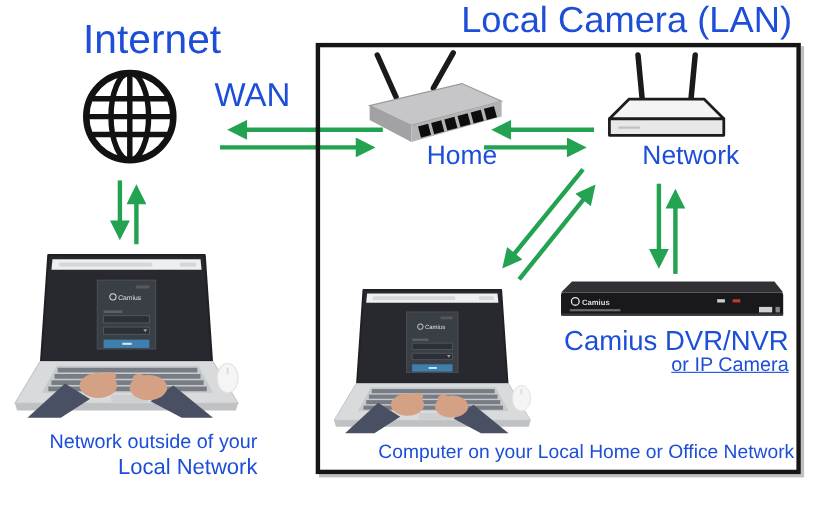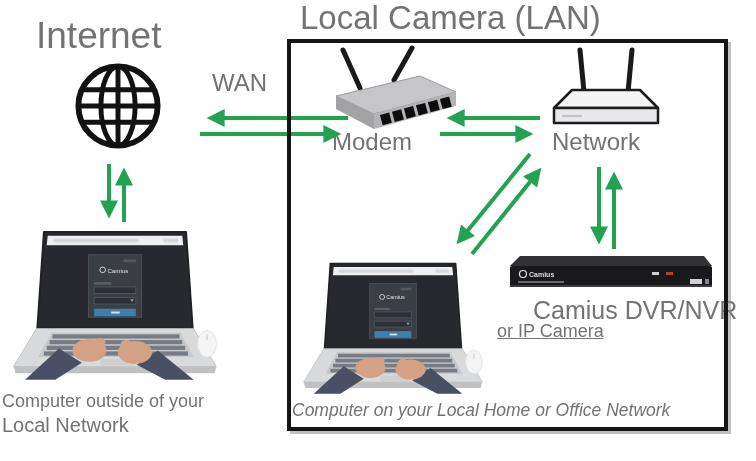--- a/index.html
+++ b/index.html
@@ -3,54 +3,54 @@
 <meta charset="utf-8">
 <style>
   html,body{margin:0;padding:0;background:#fff;}
   .canvas{
     position:relative;width:756px;height:461px;background:#ffffff;
     font-family:"Liberation Sans",sans-serif;overflow:hidden;
   }
   .canvas *{box-sizing:border-box;}
   .abs{position:absolute;}
   svg{overflow:visible;display:block;}
-  .blue-label{position:absolute;color:#737373;text-align:left;line-height:1.1;}
+  .blue-label{position:absolute;color:#1d4ed8;text-align:right;line-height:1.1;}
   .internet-label{left:36px;top:16px;width:165px;font-size:37px;}
-  .wan-label{left:212px;top:70px;width:80px;font-size:24px;}
+  .wan-label{left:184px;top:70px;width:80px;font-size:30px;}
   .lan-title{left:300px;top:0px;width:420px;font-size:33px;z-index:5;}
   .modem-label{left:332px;top:129px;width:120px;font-size:24px;}
   .router-label{left:552px;top:129px;width:120px;font-size:24px;}
-  .dvr-label1{left:497px;top:297px;width:220px;font-size:25px;margin-left:36px;}
+  .dvr-label1{left:497px;top:297px;width:220px;font-size:25px;}
   .dvr-label2{left:497px;top:322px;width:220px;font-size:18px;text-decoration:underline;}
   .caption-out1{left:2px;top:392px;width:232px;font-size:18px;}
   .caption-out2{left:2px;top:414px;width:232px;font-size:20px;}
-  .caption-in{left:292px;top:401px;width:430px;font-size:17.5px;z-index:5;font-style:italic;}
+  .caption-in{left:292px;top:401px;width:430px;font-size:17.5px;z-index:5;}
   .lan-box{
     left:287px;top:39px;width:441px;height:392px;
     border:4px solid #151515;background:transparent;z-index:4;pointer-events:none;
     box-shadow:3px 3px 0 rgba(140,140,140,.55);
   }
   .arrow{z-index:3;}
   .device{z-index:2;}
 </style>
 </head>
 <body>
 
 <div class="canvas">
 
   <div class="abs lan-box"></div>
 
   <div class="blue-label internet-label">Internet</div>
   <div class="blue-label lan-title">Local Camera (LAN)</div>
   <div class="blue-label wan-label">WAN</div>
-  <div class="blue-label modem-label">Modem</div>
+  <div class="blue-label modem-label">Home</div>
   <div class="blue-label router-label">Network</div>
   <div class="blue-label dvr-label1">Camius DVR/NVR</div>
   <div class="blue-label dvr-label2">or IP Camera</div>
-  <div class="blue-label caption-out1">Computer outside of your</div>
+  <div class="blue-label caption-out1">Network outside of your</div>
   <div class="blue-label caption-out2">Local Network</div>
   <div class="blue-label caption-in">Computer on your Local Home or Office Network</div>
 
   <svg class="abs device" style="left:73px;top:61px" width="90" height="90" viewBox="0 0 100 100">
     <g fill="none" stroke="#121212" stroke-width="6.5">
       <circle cx="50" cy="50" r="44"></circle>
       <ellipse cx="50" cy="50" rx="19" ry="44" stroke-width="5.5"></ellipse>
       <line x1="50" y1="6" x2="50" y2="94" stroke-width="5.5"></line>
       <line x1="12" y1="32" x2="88" y2="32" stroke-width="5.5"></line>
       <line x1="6" y1="50" x2="94" y2="50" stroke-width="5.5"></line>

